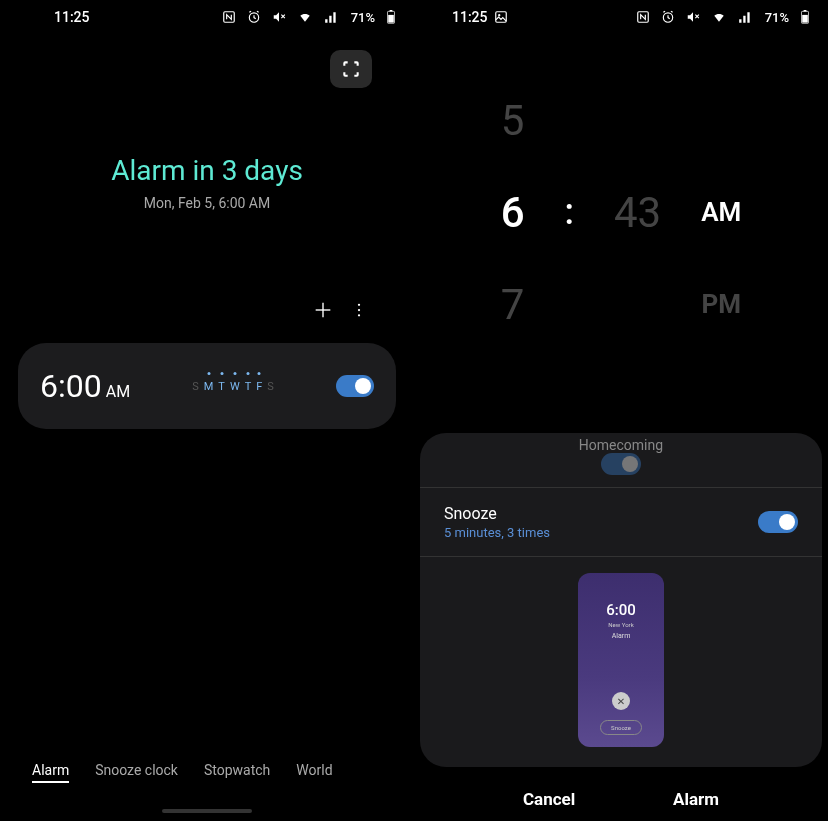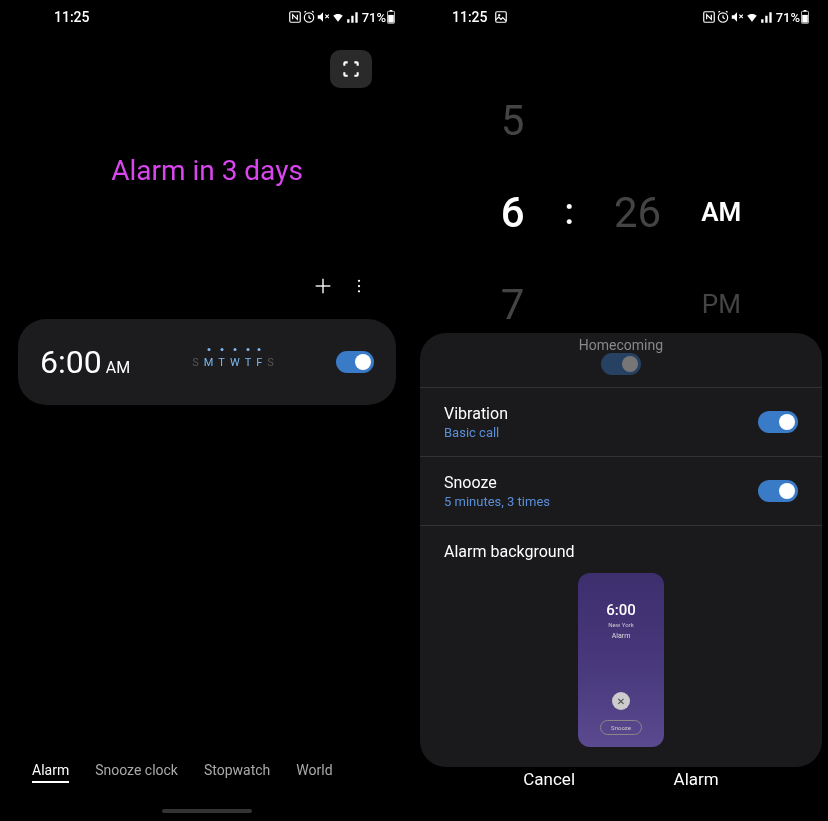--- a/index.html
+++ b/index.html
@@ -27,21 +27,21 @@
   align-items: center;
   justify-content: space-between;
   padding: 0 18px;
   font-size: 14px;
   font-weight: 500;
 }
 .status-time { margin-left: 36px; }
 .status-icons {
   display: flex;
   align-items: center;
-  gap: 0;
+  gap: 11px;
 }
 .status-icons svg { display: block; }
 .battery-text { font-size: 13px; margin-left: 2px; }
 
 
 .capture-btn {
   position: absolute;
   top: 50px;
   right: 42px;
   width: 42px;
@@ -52,21 +52,21 @@
   align-items: center;
   justify-content: center;
 }
 
 
 .alarm-header {
   margin-top: 120px;
   text-align: center;
 }
 .alarm-title {
-  color: #d946ef;
+  color: #5eead4;
   font-size: 28px;
   font-weight: 400;
 }
 .alarm-subtitle {
   color: #aaa;
   font-size: 14px;
   margin-top: 8px;
 }
 
 
@@ -192,21 +192,21 @@
 }
 .picker-num {
   font-size: 42px;
   font-weight: 500;
   height: 92px;
   display: flex;
   align-items: center;
 }
 .picker-num.dim { color: #444; font-weight: 400; }
 .picker-col.ampm .picker-num { font-size: 26px; font-weight: 600; }
-.picker-col.ampm .picker-num.dim { font-weight: 400; }
+.picker-col.ampm .picker-num.dim { font-weight: 700; }
 .picker-sep {
   font-size: 36px;
   font-weight: 500;
 }
 
 
 .settings-sheet {
   position: absolute;
   bottom: 54px;
   left: 6px;
@@ -271,26 +271,27 @@
   font-size: 6px;
   padding: 3px 10px;
   border: 1px solid #888;
   border-radius: 8px;
   color: #ccc;
 }
 
 
 .action-bar {
   position: absolute;
-  bottom: 32px;
+  bottom: 12px;
   left: 0;
   right: 0;
   display: flex;
   justify-content: space-around;
   padding: 0 60px;
+  font-weight: bold;
 }
 .action-btn {
   font-size: 17px;
   color: #fff;
   cursor: pointer;
 }
 </style>
 </head>
 <body>
 
@@ -327,20 +328,21 @@
   </div>
 
   <div class="capture-btn">
     <svg width="20" height="20" viewBox="0 0 24 24" fill="none" stroke="#fff" stroke-width="2.5">
         <path d="M4 8V5a1 1 0 011-1h3M4 16v3a1 1 0 001 1h3M20 8V5a1 1 0 00-1-1h-3M20 16v3a1 1 0 01-1 1h-3"></path>
       </svg>
   </div>
 
   <div class="alarm-header">
     <div class="alarm-title">Alarm in 3 days</div>
+    <div class="alarm-subtitle">Mon, Feb 5, 6:00 AM</div>
   </div>
 
   <div class="alarm-toolbar">
     <span class="icon-btn">
       <svg width="22" height="22" viewBox="0 0 24 24" stroke="#fff" stroke-width="1.5">
           <line x1="12" y1="4" x2="12" y2="20"></line>
           <line x1="4" y1="12" x2="20" y2="12"></line>
         </svg>
     </span>
     <span class="icon-btn">
@@ -420,53 +422,45 @@
   </div>
 
   <div class="time-picker">
     <div class="picker-col">
       <div class="picker-num dim">5</div>
       <div class="picker-num">6</div>
       <div class="picker-num dim">7</div>
     </div>
     <div class="picker-sep">:</div>
     <div class="picker-col">
-      <div class="picker-num dim">26</div>
+      <div class="picker-num dim">43</div>
     </div>
     <div class="picker-col ampm">
       <div class="picker-num dim">&nbsp;</div>
       <div class="picker-num">AM</div>
       <div class="picker-num dim">PM</div>
     </div>
   </div>
 
   <div class="settings-sheet">
     <div class="partial-row">
       <span class="label">Homecoming</span>
       <div class="switch-lg" style="opacity:0.4"></div>
     </div>
 
-    <div class="setting-row">
-      <div class="setting-text">
-        <div class="title">Vibration</div>
-        <div class="sub">Basic call</div>
-      </div>
-      <div class="switch-lg"></div>
-    </div>
 
     <div class="setting-row">
       <div class="setting-text">
         <div class="title">Snooze</div>
         <div class="sub">5 minutes, 3 times</div>
       </div>
       <div class="switch-lg"></div>
     </div>
 
     <div class="bg-row">
-      <div class="title">Alarm background</div>
       <div class="bg-preview">
         <div class="bg-preview-time">6:00</div>
         <div class="bg-preview-sub">New York</div>
         <div class="bg-preview-alarm">Alarm</div>
         <div class="bg-preview-dismiss">✕</div>
         <div class="bg-preview-snooze">Snooze</div>
       </div>
     </div>
   </div>
 

